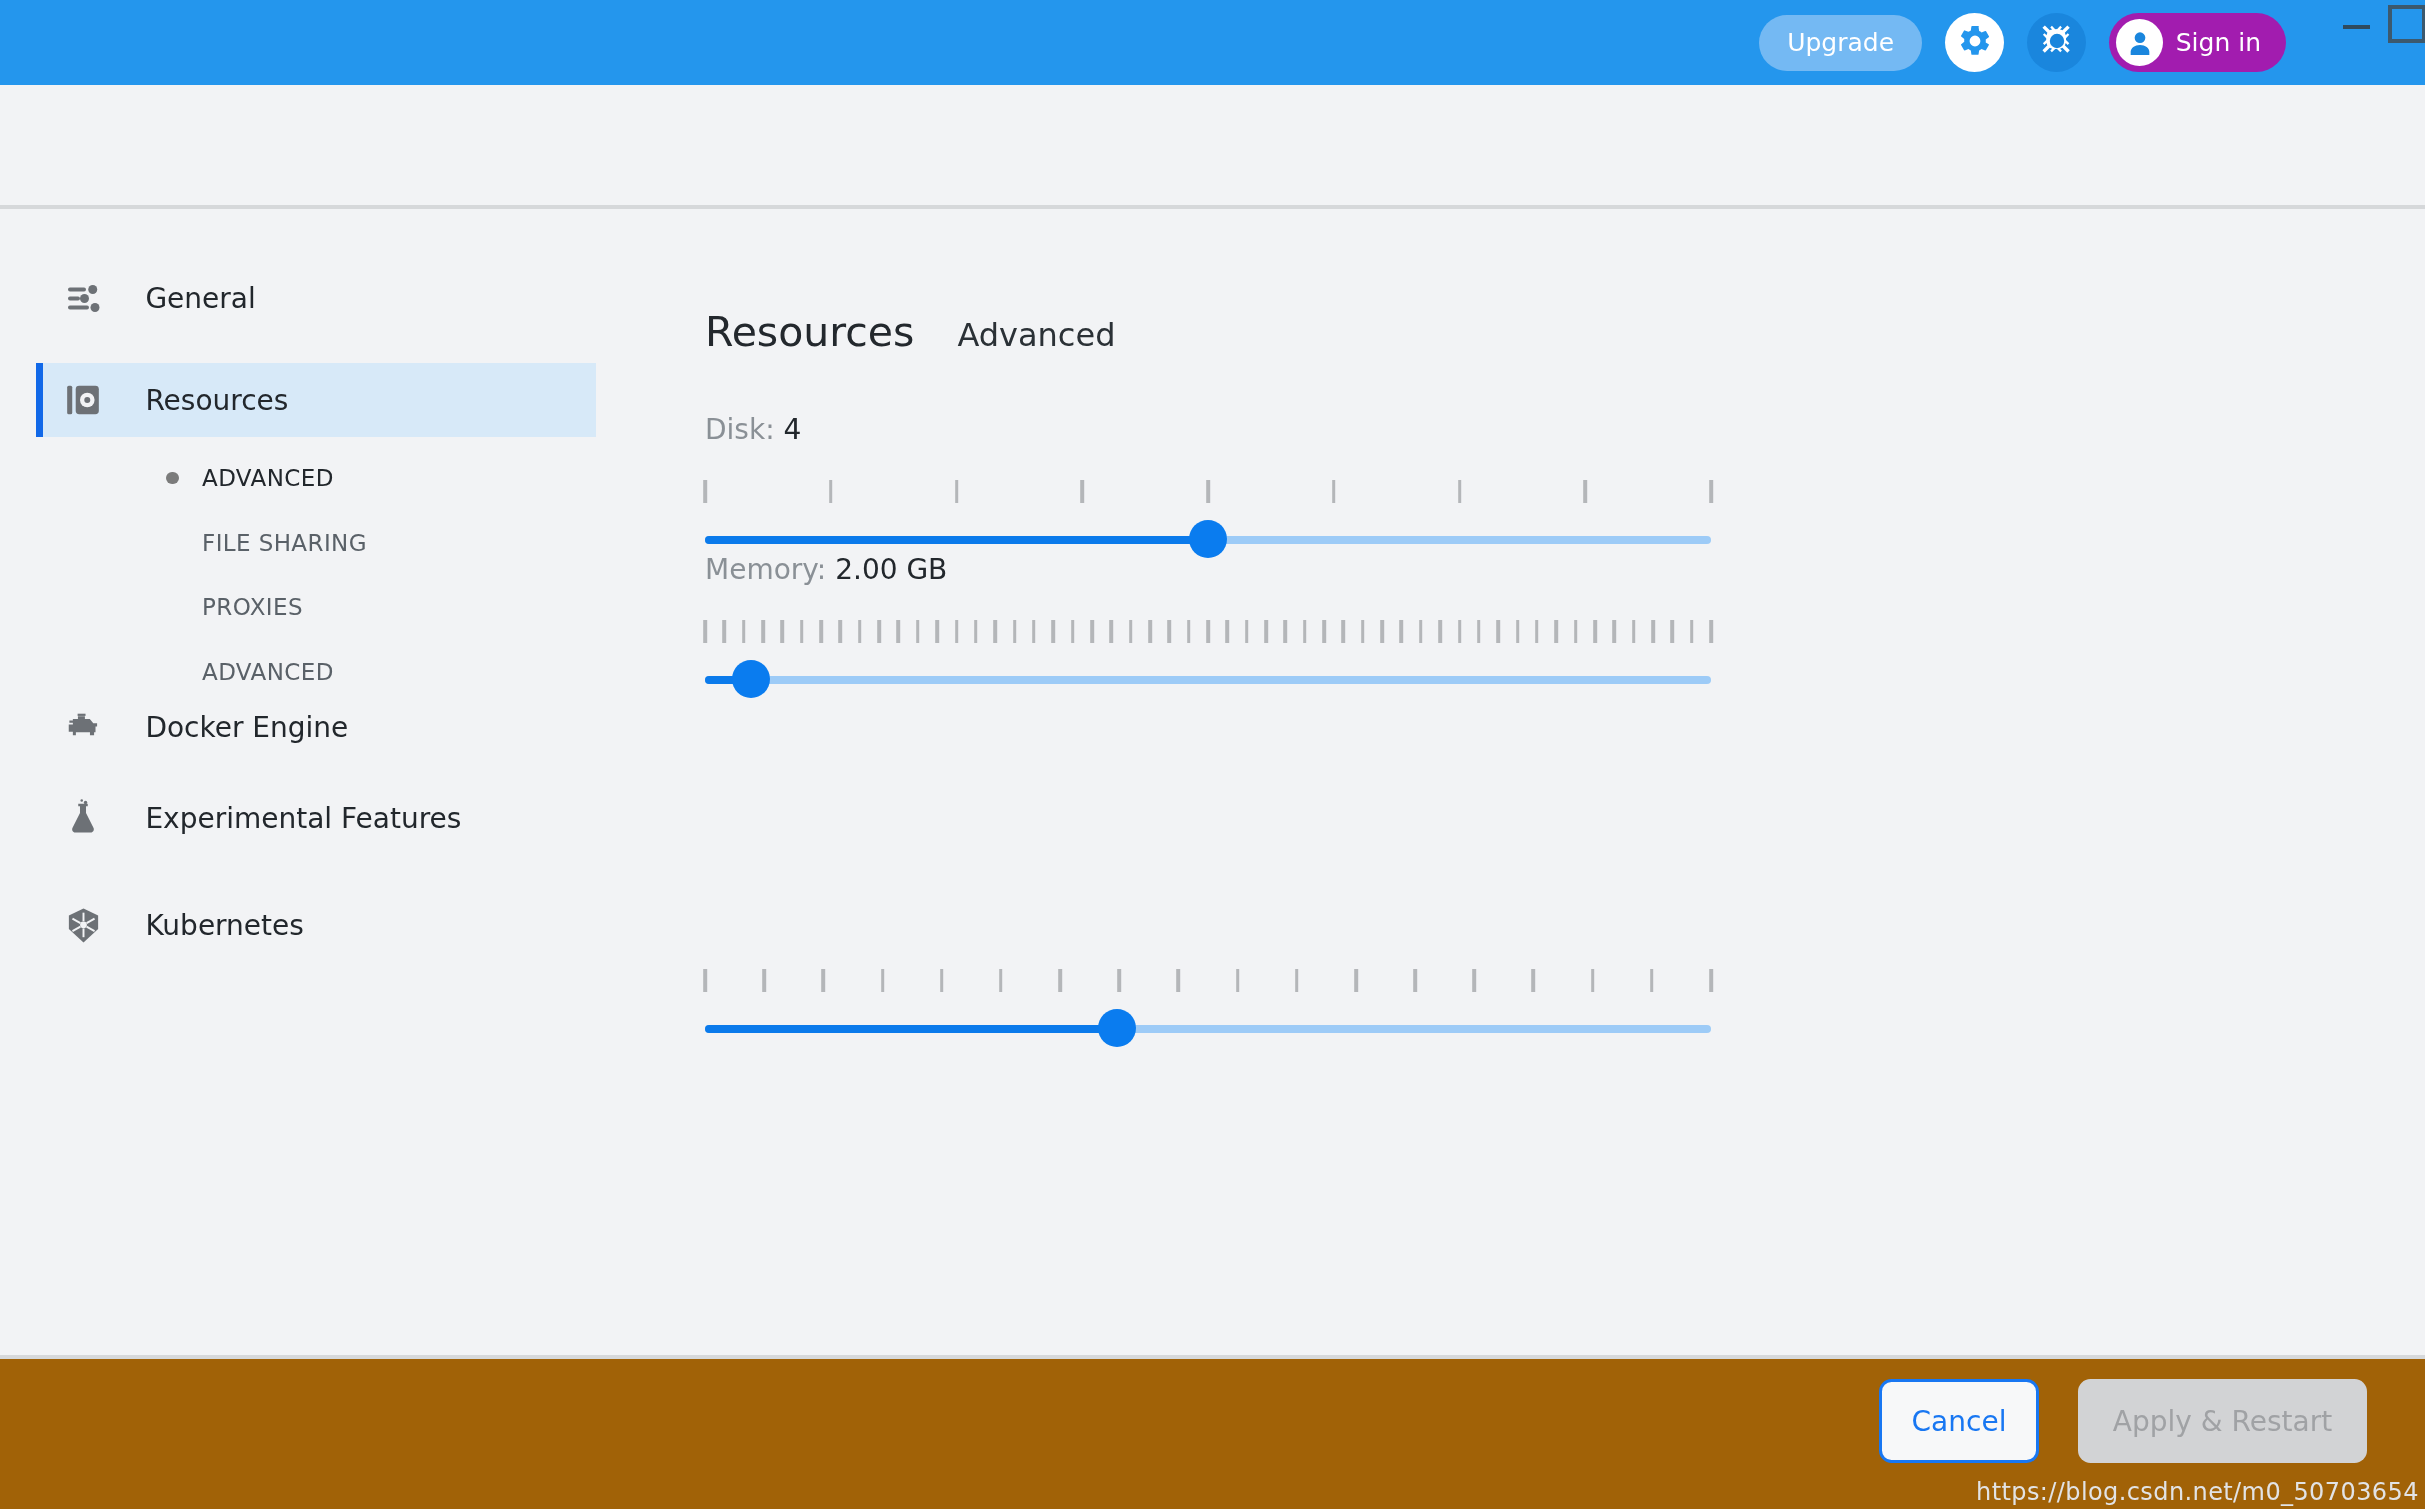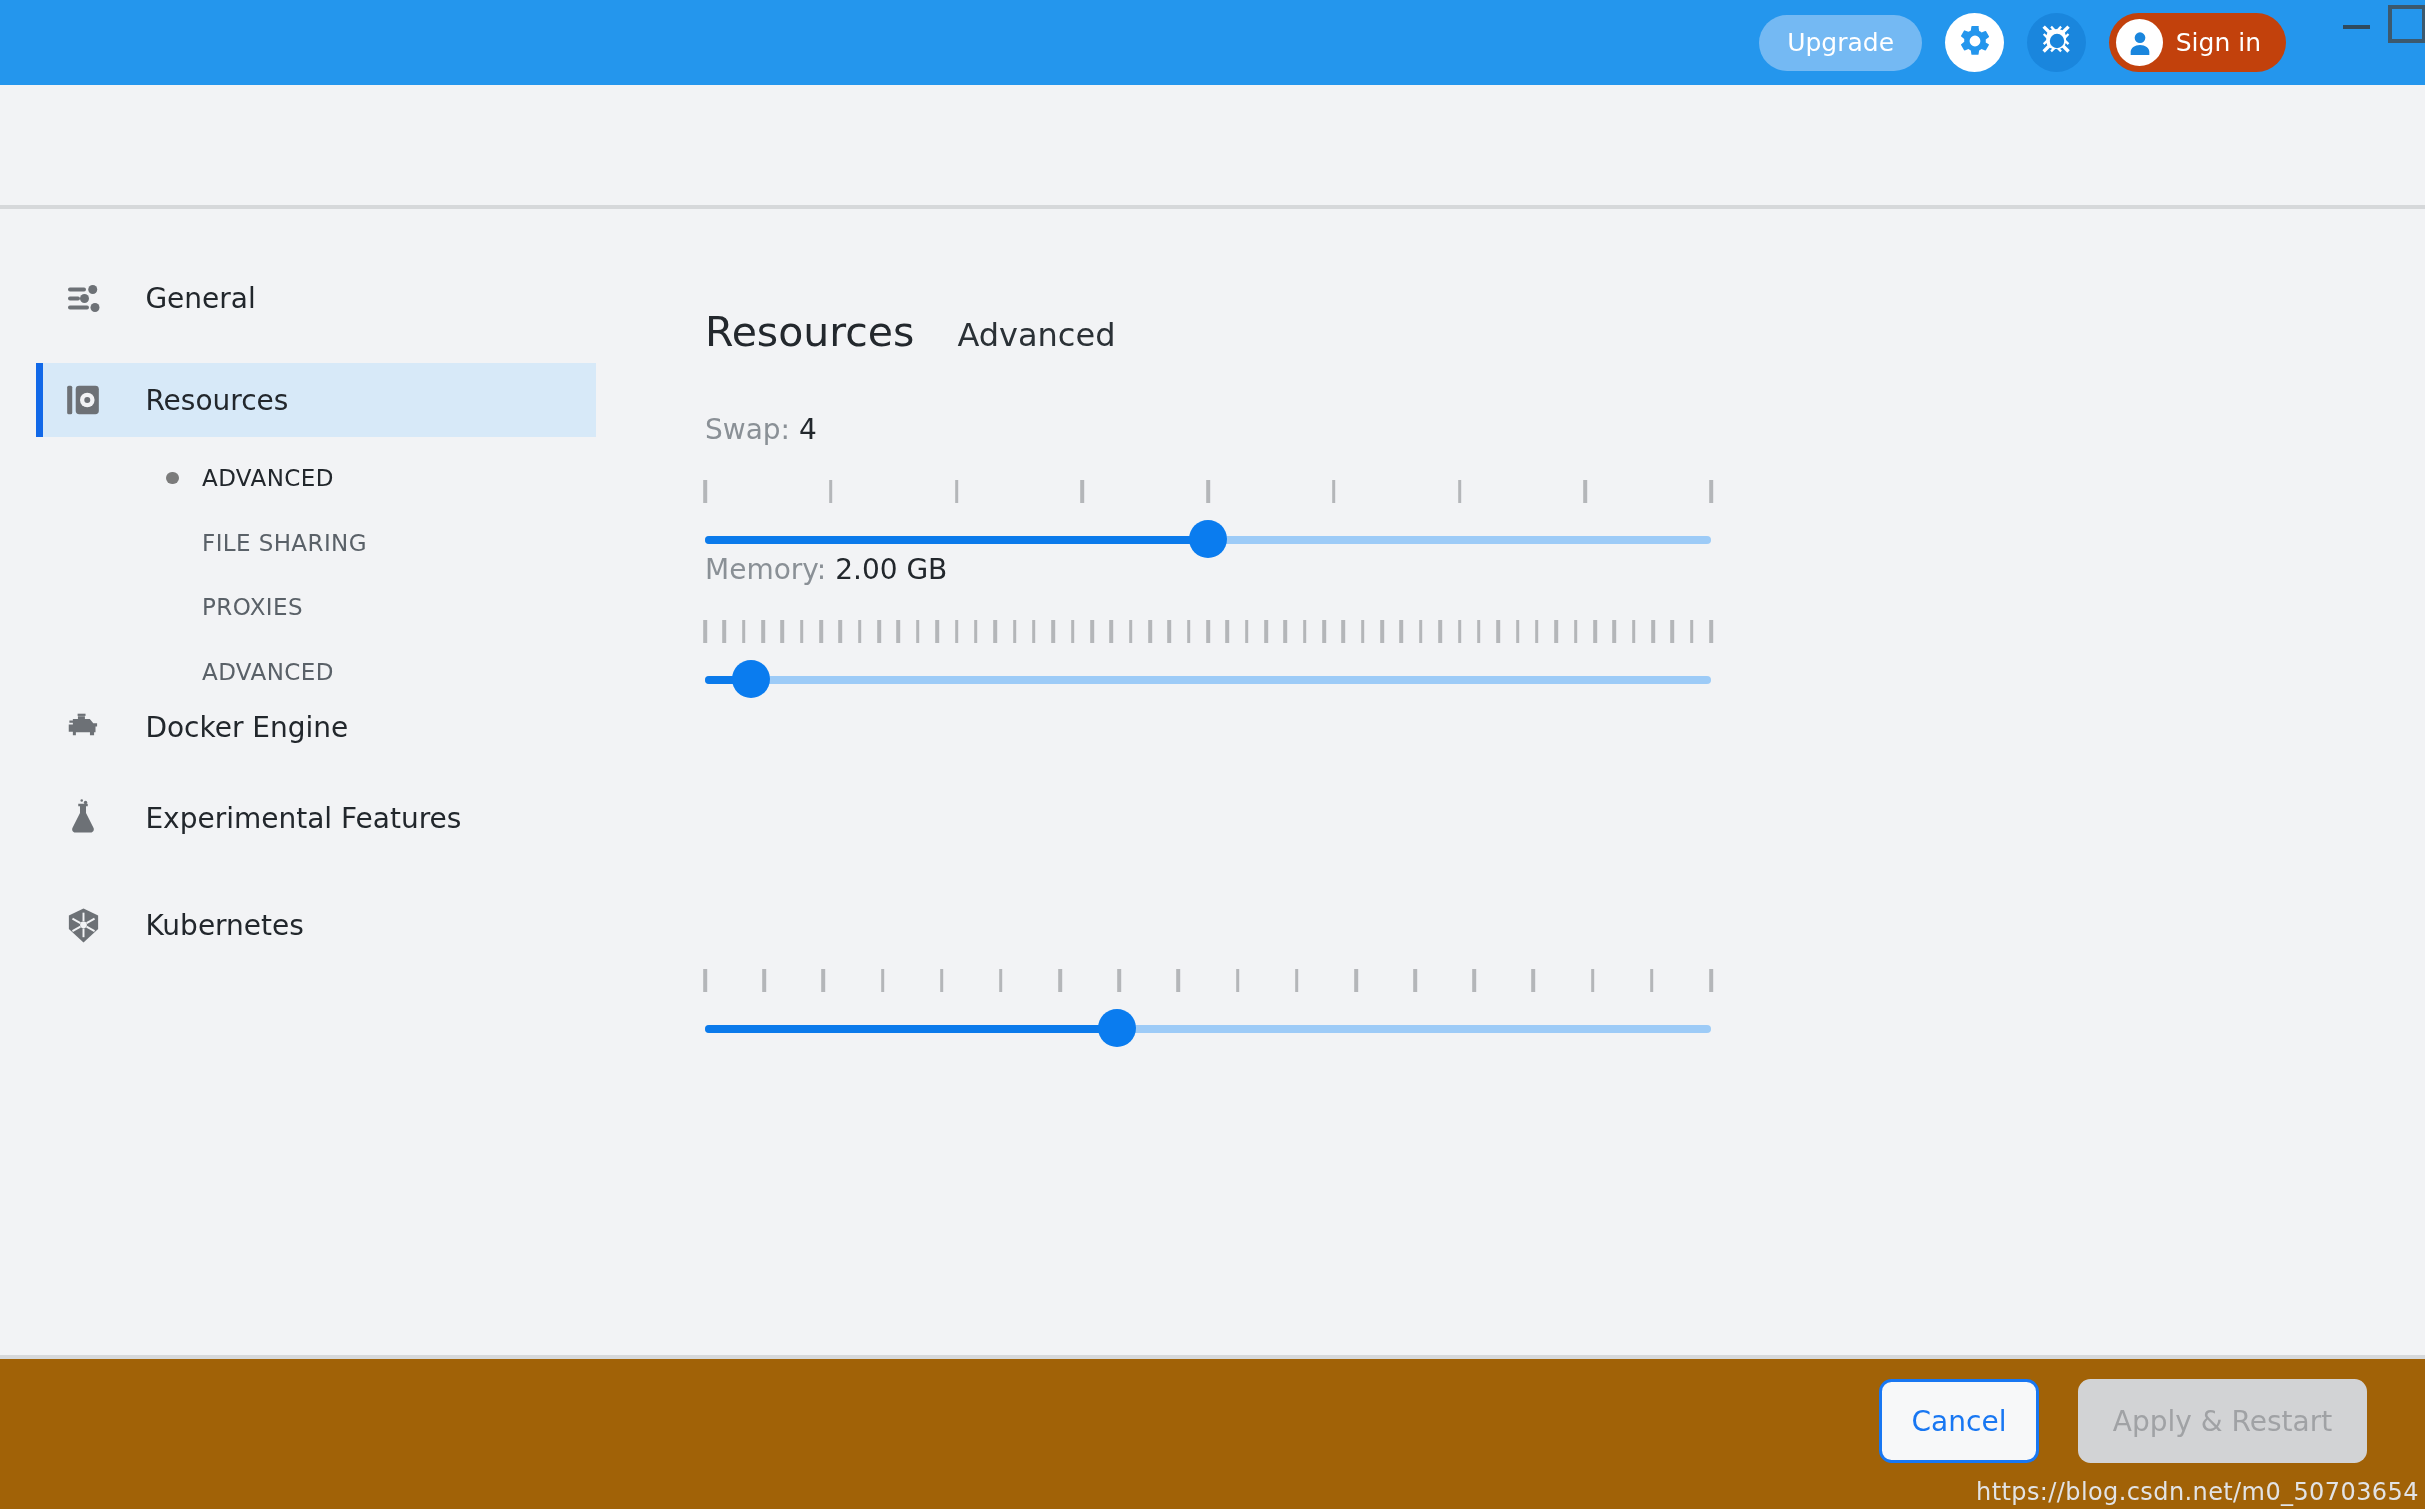--- a/index.html
+++ b/index.html
@@ -64,21 +64,21 @@
   }
   .icon-circle.light { background: #ffffff; }
   .icon-circle.dark  { background: #1a86dd; }
 
   .signin-btn {
     height: 59px;
     margin-left: 23px;
     padding: 0 25px 0 7.2px;
     border: none;
     border-radius: 30.5px;
-    background: #c2410c;
+    background: #a21caf;
     display: flex;
     align-items: center;
     gap: 12.5px;
     cursor: pointer;
   }
   .signin-avatar {
     width: 47px; height: 47px;
     border-radius: 50%;
     background: #ffffff;
     display: flex; align-items: center; justify-content: center;
@@ -466,21 +466,21 @@
 
   <div class="main">
 
     <div class="page-heading">
       <span class="title">Resources</span>
       <span class="subtitle">Advanced</span>
     </div>
 
     <div class="slider-block" style="top:204px">
       <div class="slider-label">
-        <span>Swap: </span><span class="val">4</span>
+        <span>Disk: </span><span class="val">4</span>
       </div>
       <div class="slider-widget" style="margin-top:34px">
         <div class="ticks">
             <i style="left:0%"></i>
             <i style="left:12.5%"></i>
             <i style="left:25%"></i>
             <i style="left:37.5%"></i>
             <i style="left:50%"></i>
             <i style="left:62.5%"></i>
             <i style="left:75%"></i>

